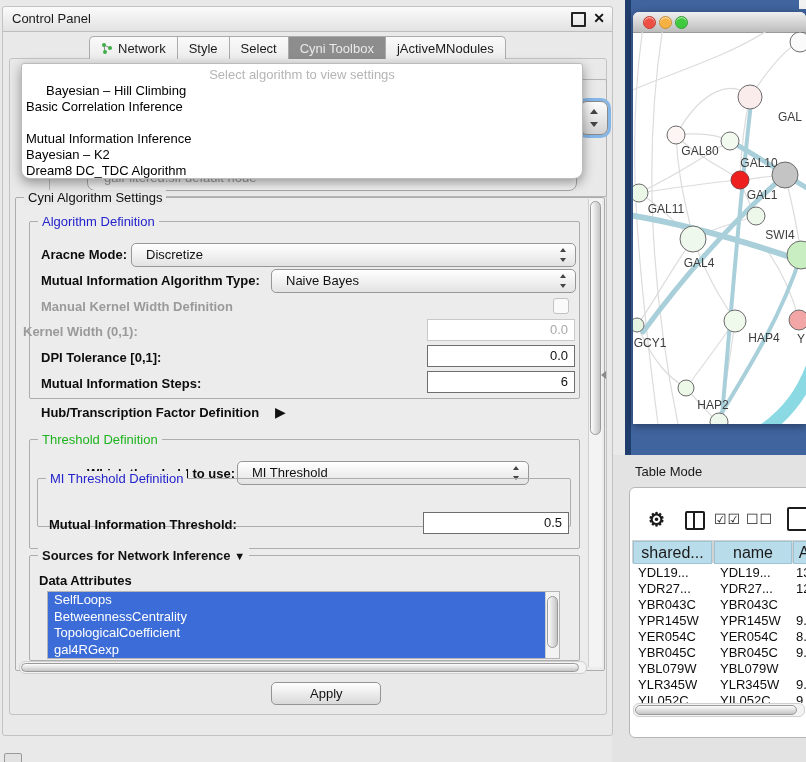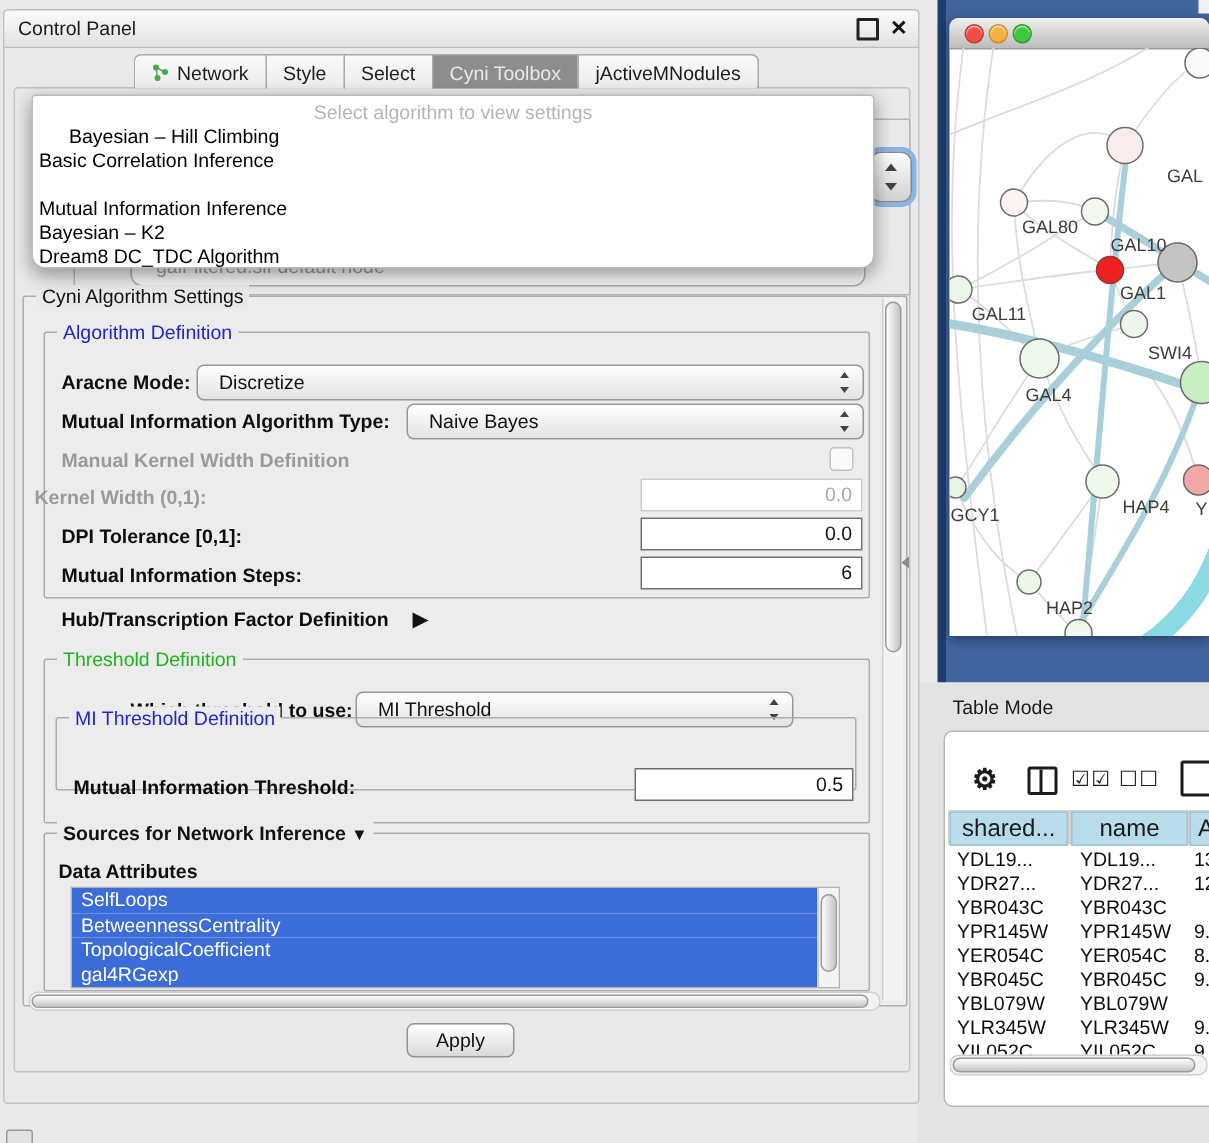--- a/index.html
+++ b/index.html
@@ -54,21 +54,21 @@
   .field{background:#fff;border:1px solid #6e6e6e;height:20px;text-align:right;padding-right:6px;line-height:20px;}
   .field.dis{border-color:#c9c9c9;color:#a8a8a8;}
   .chk{width:14px;height:14px;border:1px solid #c2c2c2;border-radius:3px;background:#fafafa;}
   .attr-list{left:44px;top:584px;width:511px;height:66px;background:#fff;border:1px solid #b5b5b5;overflow:hidden;}
   .attr-item{height:16.5px;line-height:16.5px;background:#3c6cd7;color:#fff;padding-left:6px;margin-right:14px;}
   .vsb{background:#f3f3f3;border-left:1px solid #cfcfcf;}
   .vsb .thumb,.hsb .thumb{position:absolute;background:linear-gradient(90deg,#fdfdfd,#c4c4c4);border:1px solid #9a9a9a;border-radius:6px;}
   .hsb{background:#f3f3f3;border:1px solid #cfcfcf;border-radius:6px;}
   .hsb .thumb{background:linear-gradient(#fdfdfd,#c4c4c4);}
   .apply{left:268px;top:675px;width:70px;height:21px;border:1px solid #949494;border-radius:5px;
-         background:linear-gradient(#ffffff,#d9d9d9);text-align:center;line-height:21px;}
+         background:linear-gradient(#ffffff,#d9d9d9);line-height:21px;padding-left:38px;}
   .btabs{left:148px;top:707px;display:flex;height:22px;border:1px solid #9c9c9c;border-radius:5px;overflow:hidden;background:#f6f6f6;}
   .btab{padding:0 13px;line-height:22px;color:#1c1c1c;border-right:1px solid #b3b3b3;}
   .btab:last-child{border-right:none;}
   .btab.sel{background:#8d8d8d;color:#ededed;}
   .corner-btn{left:4px;top:753px;width:16px;height:12px;border:1px solid #9a9a9a;border-radius:2px;background:#e2e2e2;}
   
   .desktop{left:625px;top:0;width:181px;height:455px;background:linear-gradient(90deg,#203e6d 0px,#203e6d 6px,#40649e 6px);}
   .sliver{left:799px;top:0;width:7px;height:9px;background:#f2f2f2;}
   .netwin{left:633px;top:12px;width:173px;height:412px;background:#fff;border-radius:6px 6px 0 0;
           box-shadow:0 2px 8px rgba(0,0,0,.4);overflow:hidden;}

